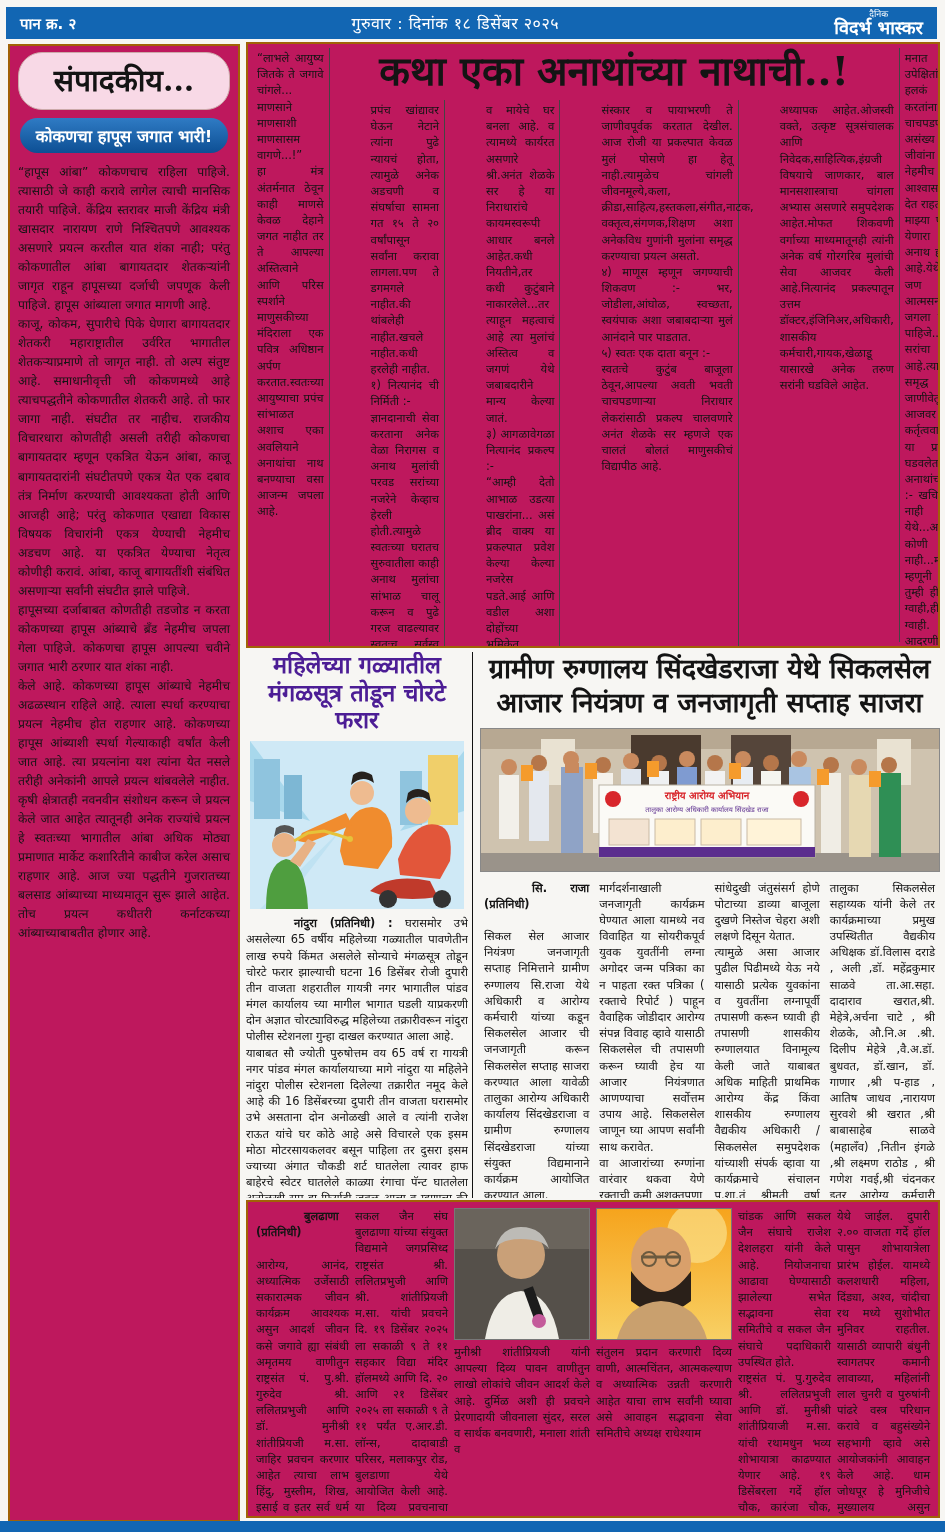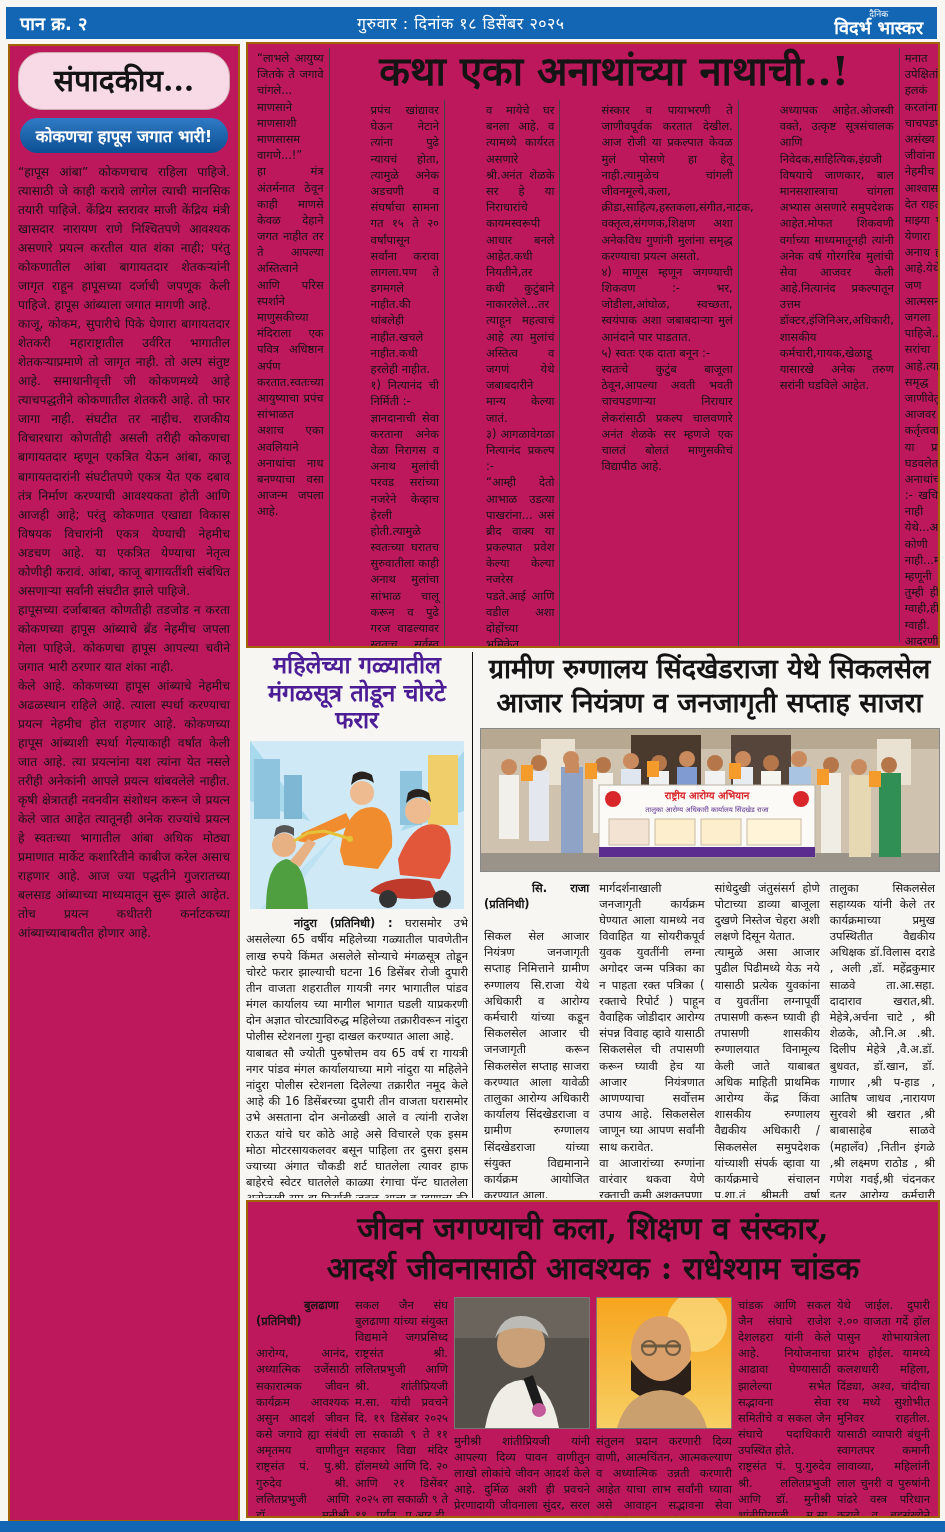--- a/index.html
+++ b/index.html
@@ -8,21 +8,21 @@
     background:#f7f6f3;
     font-family:"DejaVu Sans",sans-serif;
     color:#141414;overflow:hidden;
   }
   
   .topbar{
     position:absolute;left:6px;top:7px;width:931px;height:32px;
     background:#1266b3;color:#fff;display:flex;align-items:center;
     justify-content:space-between;padding:0 14px;box-sizing:border-box;
   }
-  .topbar .pageno{font-size:18px;font-weight:bold;}
+  .topbar .pageno{font-size:15px;font-weight:bold;}
   .topbar .dateline{font-size:16px;font-weight:normal;letter-spacing:.5px;}
   .masthead{text-align:center;line-height:1;}
   .masthead .m-top{font-size:9px;display:block;}
   .masthead .m-main{font-size:18px;font-weight:bold;display:block;}
   
   .box{position:absolute;background:#be185d;border:2px solid #a16207;box-sizing:border-box;overflow:hidden;}
   .bt{font-size:11.4px;line-height:1.42;text-align:justify;white-space:pre-line;margin:0;}
   .dl{font-weight:bold;margin-left:48px;}
   
   .editorial{left:8px;top:44px;width:232px;height:1478px;padding:6px 8px;}
@@ -282,22 +282,20 @@
       <p class="bt">सांधेदुखी जंतुसंसर्ग होणे पोटाच्या डाव्या बाजूला दुखणे निस्तेज चेहरा अशी लक्षणे दिसून येतात.
 त्यामुळे असा आजार पुढील पिढीमध्ये येऊ नये यासाठी प्रत्येक युवकांना व युवतींना लग्नापूर्वी तपासणी करून घ्यावी ही तपासणी शासकीय रुग्णालयात विनामूल्य केली जाते याबाबत अधिक माहिती प्राथमिक आरोग्य केंद्र किंवा शासकीय रुग्णालय वैद्यकीय अधिकारी / सिकलसेल समुपदेशक यांच्याशी संपर्क व्हावा या कार्यक्रमाचे संचालन प.शा.तं श्रीमती वर्षा डोंगरदिवे , आभार प्रदर्शन श्री प्रवीण शिंदे</p>
     </div>
     <div class="scol">
       <p class="bt">तालुका सिकलसेल सहाय्यक यांनी केले तर कार्यक्रमाच्या प्रमुख उपस्थितीत वैद्यकीय अधिक्षक डॉ.विलास दराडे , अली ,डॉ. महेंद्रकुमार साळवे ता.आ.सहा. दादाराव खरात,श्री. मेहेत्रे,अर्चना चाटे , श्री शेळके, औ.नि.अ .श्री. दिलीप मेहेत्रे ,वै.अ.डॉ. बुधवत, डॉ.खान, डॉ. गाणार ,श्री प-हाड , आतिष जाधव ,नारायण सुरवशे श्री खरात ,श्री बाबासाहेब साळवे (महालँव) ,नितीन इंगळे ,श्री लक्ष्मण राठोड , श्री गणेश गवई,श्री चंदनकर इतर आरोग्य कर्मचारी जनजागृती कार्यक्रमास उपस्थित होते.</p>
     </div>
   </div>
 </div>
 
 <div class="box prav">
-  <h2 class="prav-head" style="white-space:pre-line;">जीवन जगण्याची कला, शिक्षण व संस्कार,
-आदर्श जीवनासाठी आवश्यक : राधेश्याम चांडक</h2>
   <div class="prav-cols">
     <div class="pcol">
       <p class="bt"><b class="dl">बुलढाणा (प्रतिनिधी)</b><br>
       <span style="white-space:pre-line;">आरोग्य, आनंद, अध्यात्मिक उर्जेसाठी सकारात्मक जीवन कार्यक्रम आवश्यक असुन आदर्श जीवन कसे जगावे ह्या संबंधी अमृतमय वाणीतुन राष्ट्रसंत पं. पु.श्री. गुरुदेव श्री. ललितप्रभुजी आणि डॉ. मुनीश्री शांतीप्रियजी म.सा. जाहिर प्रवचन करणार आहेत त्याचा लाभ हिंदु, मुस्लीम, शिख, इसाई व इतर सर्व धर्म प्रेमींनी घ्यावा व आपले जीवन आदर्श करुन घ्यावे असे आवाहन राधेश्याम चांडक यांनी केले.
 सद्भावना सेवा समिती व</span></p>
     </div>
     <div class="pcol">
       <p class="bt">सकल जैन संघ बुलढाणा यांच्या संयुक्त विद्यमाने जगप्रसिध्द राष्ट्रसंत श्री. ललितप्रभुजी आणि श्री. शांतीप्रियजी म.सा. यांची प्रवचने दि. १९ डिसेंबर २०२५ ला सकाळी ९ ते ११ सहकार विद्या मंदिर हॉलमध्ये आणि दि. २० आणि २१ डिसेंबर २०२५ ला सकाळी ९ ते ११ पर्यंत ए.आर.डी. लॉन्स, दादाबाडी परिसर, मलाकपुर रोड, बुलडाणा येथे आयोजित केली आहे. या दिव्य प्रवचनाचा विषय आहे जीवन जगण्याची कला राष्ट्रसंत श्री. ललितप्रभुजी आणि</p>
     </div>
     <div class="pcol pcol-photo">

